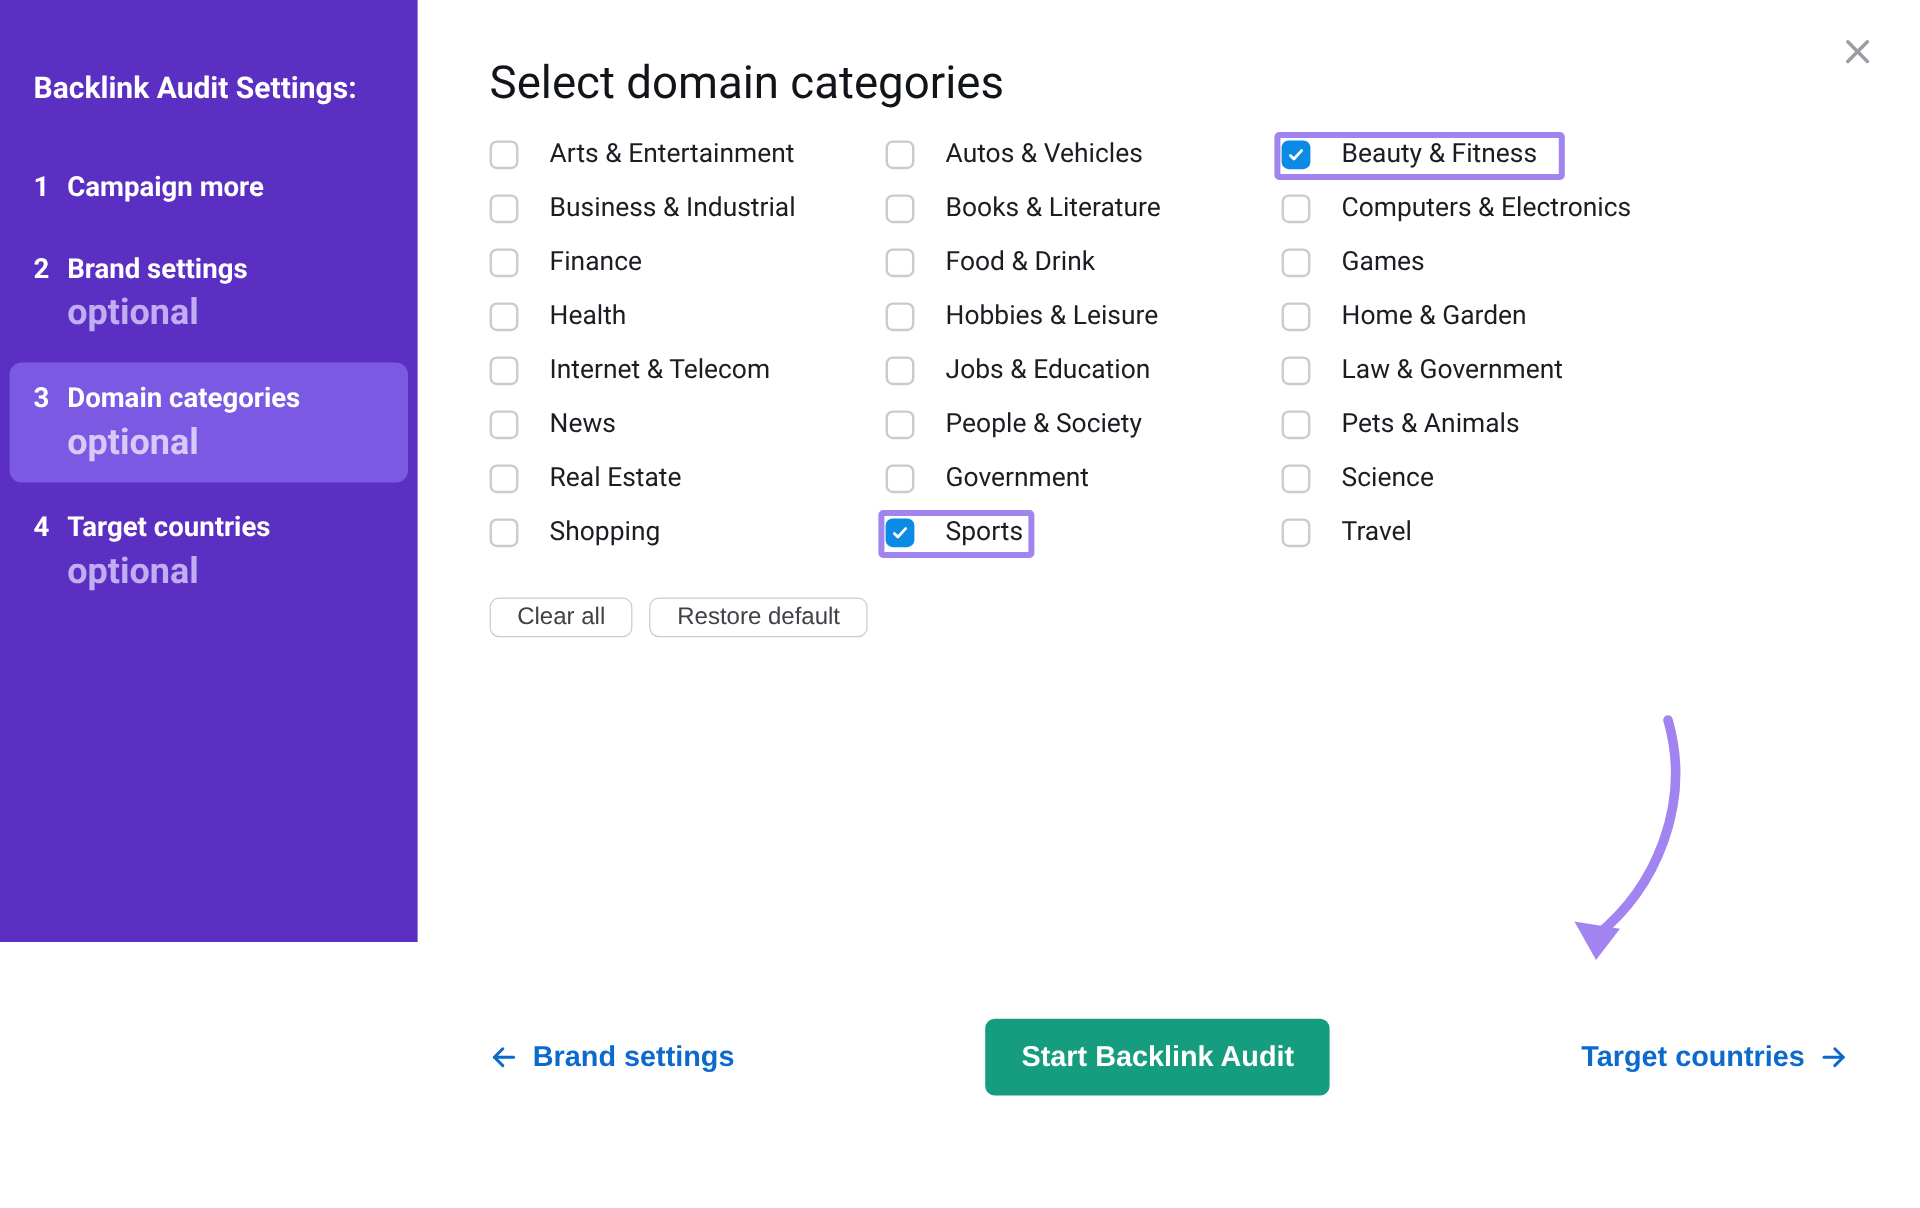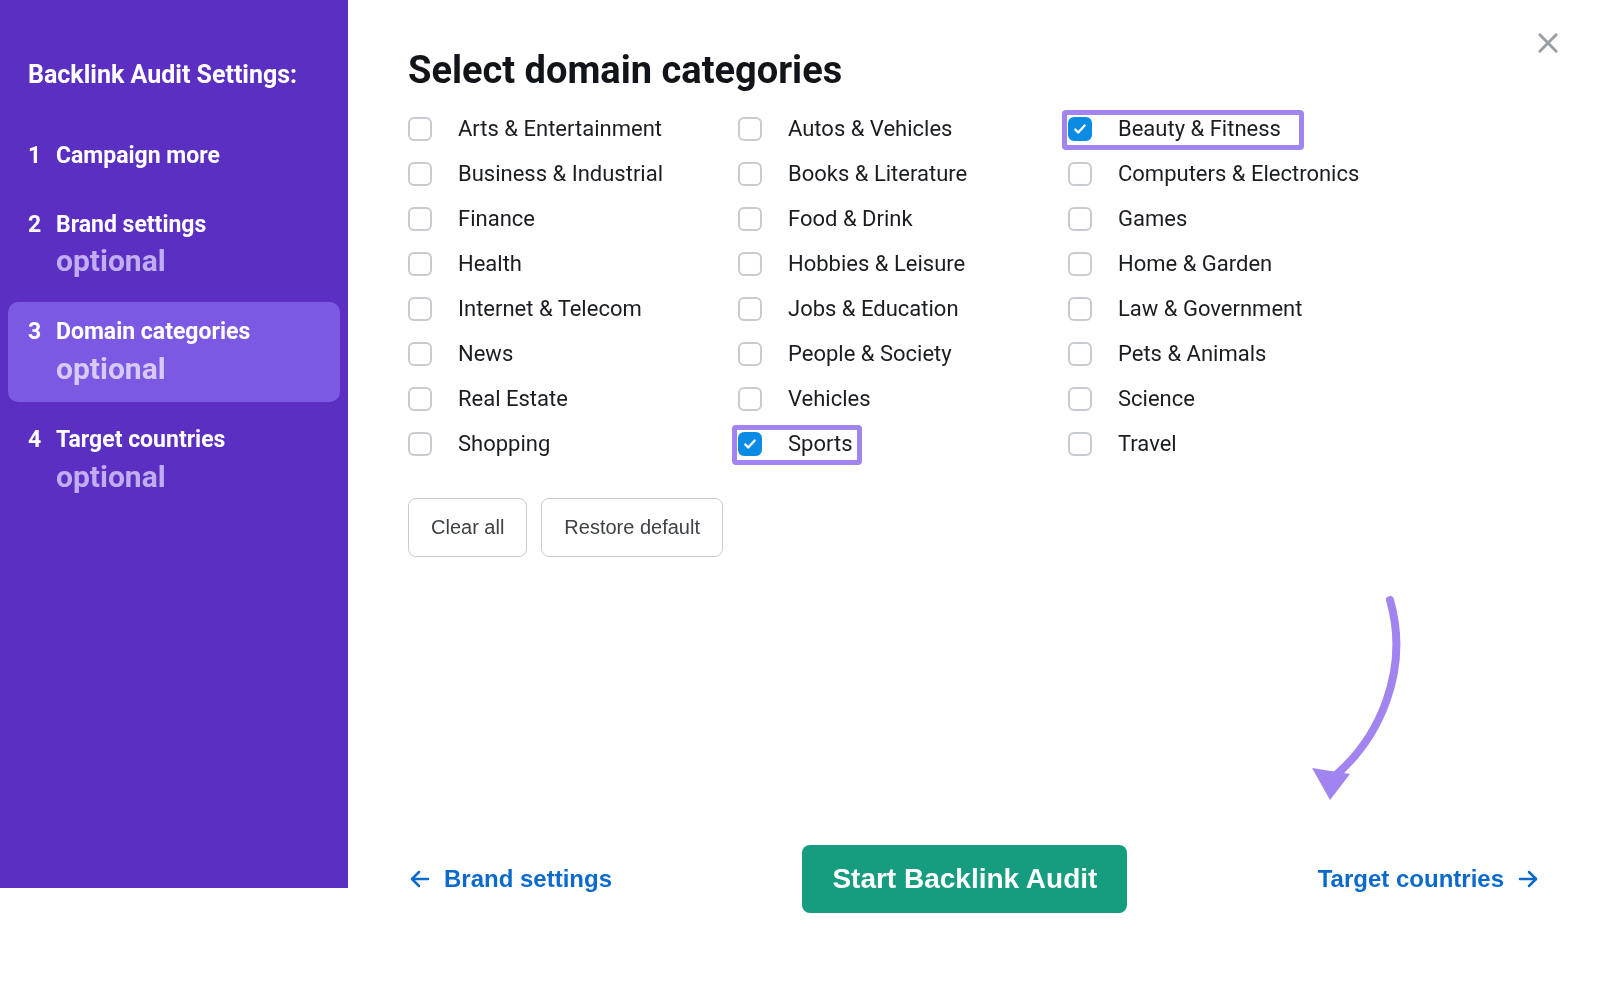--- a/index.html
+++ b/index.html
@@ -7,21 +7,21 @@
       font-family: -apple-system, BlinkMacSystemFont, "Segoe UI", Roboto, Helvetica, Arial, sans-serif;
       background: #fff;
       width: 1600px;
       height: 1007px;
       overflow: hidden;
       position: relative;
     }
     .sidebar {
       position: absolute;
       left: 0; top: 0;
-      width: 348px; height: 888px;
+      width: 348px; height: 785px;
       background: #5a2fc2;
       color: #fff;
       padding: 58px 24px 0 24px;
     }
     .sidebar-title {
       font-size: 25px;
       font-weight: 700;
       line-height: 1.35;
       margin-bottom: 34px;
       padding-left: 4px;
@@ -65,21 +65,21 @@
       position: absolute;
       top: 24px; right: 32px;
       width: 40px; height: 40px;
       background: transparent;
       border: none;
       cursor: pointer;
       color: #999ea5;
     }
     .main-title {
       font-size: 38px;
-      font-weight: 700;
+      font-weight: 400;
       color: #111418;
       margin-bottom: 24px;
     }
     .main-desc {
       font-size: 22px;
       color: #34383d;
       line-height: 1.5;
       max-width: 1060px;
       margin-bottom: 38px;
     }
@@ -126,21 +126,21 @@
     .actions {
       display: flex;
       gap: 14px;
       margin-bottom: 80px;
     }
     .btn {
       border: 1px solid #c8cbd0;
       background: #fff;
       color: #3e4246;
       font-size: 20px;
-      padding: 17px 22px;
+      padding: 4px 22px;
       border-radius: 8px;
       cursor: pointer;
     }
     .footer {
       position: absolute;
       left: 60px; right: 60px; bottom: 94px;
       display: flex;
       align-items: center;
       justify-content: space-between;
     }
@@ -151,21 +151,21 @@
       font-weight: 700;
       color: #0b6acc;
       gap: 12px;
       cursor: pointer;
       background: transparent;
       border: none;
     }
     .primary-btn {
       background: #169c7f;
       color: #fff;
-      font-size: 28px;
+      font-size: 24px;
       font-weight: 700;
       padding: 18px 30px;
       border: none;
       border-radius: 8px;
       cursor: pointer;
     }
     .arrow-anno {
       position: absolute;
       right: 180px; top: 590px;
       pointer-events: none;
@@ -294,21 +294,21 @@
       <label class="cat">
         <span class="chk"></span>
         <span class="cat-label">Pets &amp; Animals</span>
       </label>
       <label class="cat">
         <span class="chk"></span>
         <span class="cat-label">Real Estate</span>
       </label>
       <label class="cat">
         <span class="chk"></span>
-        <span class="cat-label">Vehicles</span>
+        <span class="cat-label">Government</span>
       </label>
       <label class="cat">
         <span class="chk"></span>
         <span class="cat-label">Science</span>
       </label>
       <label class="cat">
         <span class="chk"></span>
         <span class="cat-label">Shopping</span>
       </label>
       <label class="cat">

